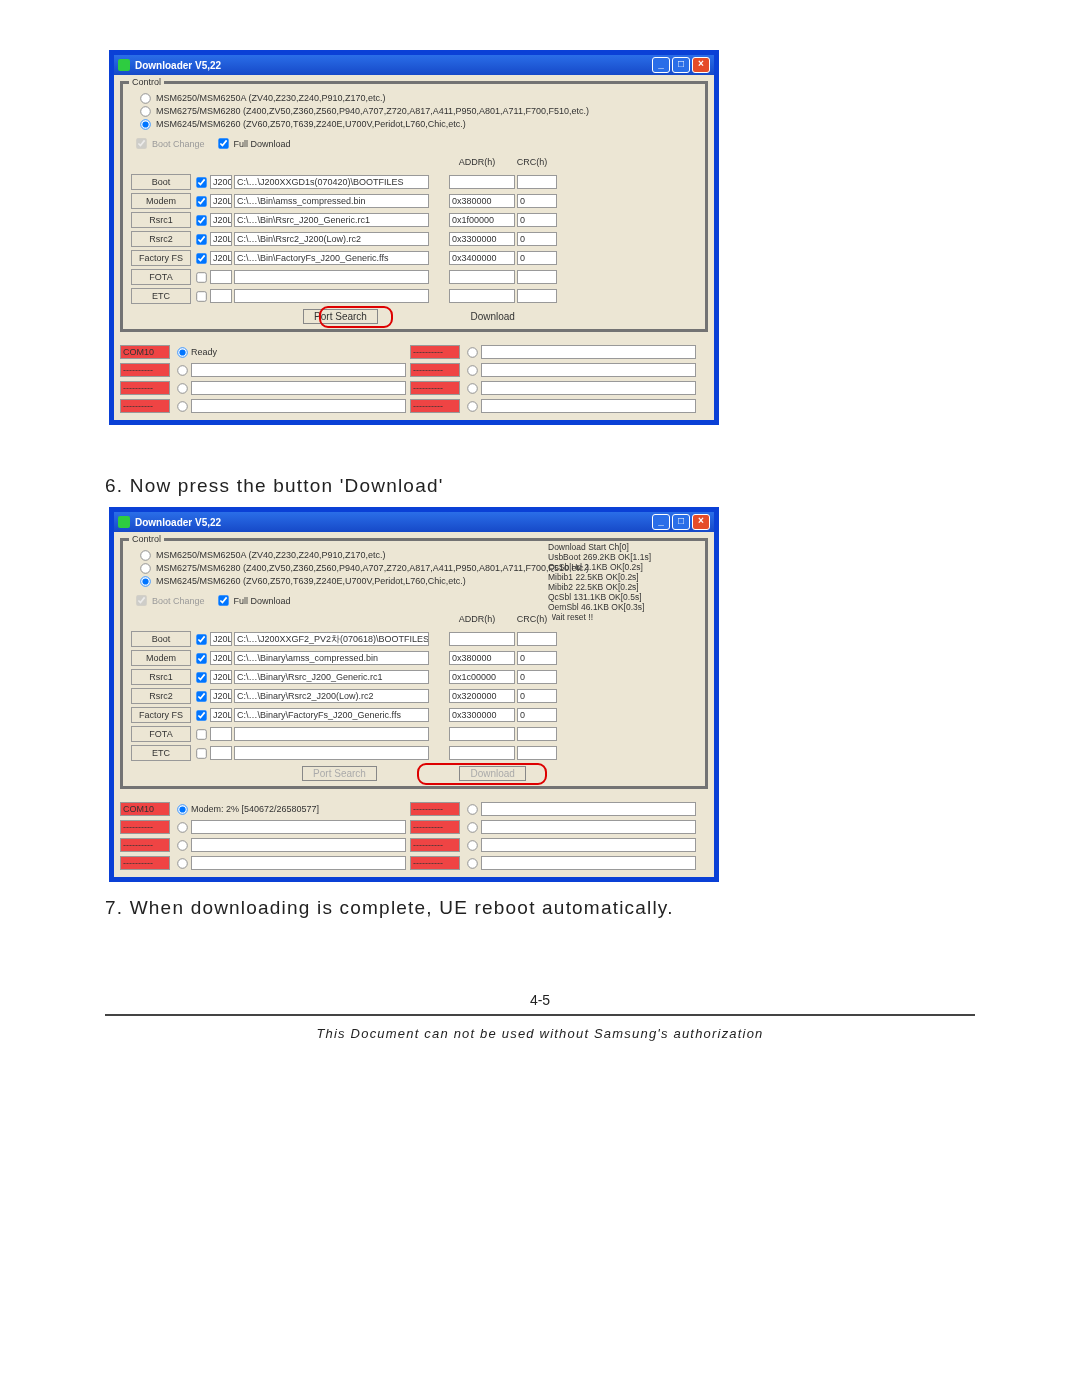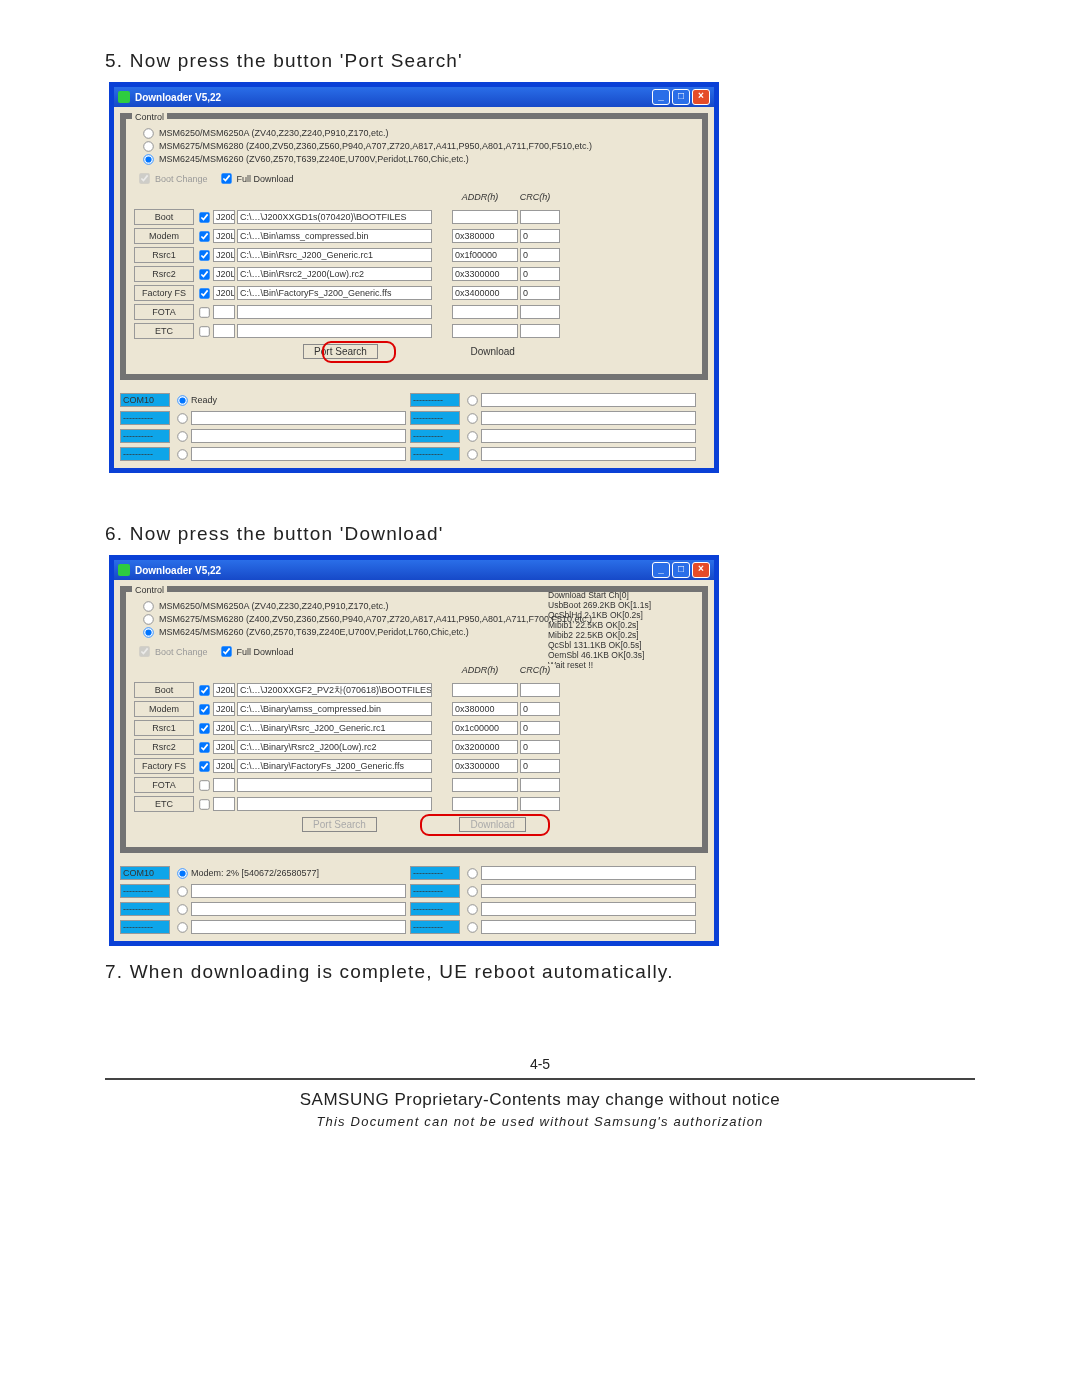--- a/index.html
+++ b/index.html
@@ -56,23 +56,23 @@
   }
   .titlebar .spacer { flex: 1; }
   .titlebar .wbtn {
     width: 18px; height: 16px; margin-left: 2px;
     border: 1px solid #fff; background: #2a6ee8;
     color: #fff; text-align: center; line-height: 12px; font-size: 10px;
     border-radius: 3px;
   }
   .titlebar .wbtn.close { background: #e54c28; }
   .ctrl-frame {
-    border: 6px solid #737373;
+    border: 3px solid #737373;
     margin: 6px 6px 4px 6px;
-    padding: 8px 4px 12px 4px;
+    padding: 8px 4px 2px 4px;
     position: relative;
   }
   .ctrl-frame .legend {
     position: absolute; top: -7px; left: 6px;
     background: #ece6d4; padding: 0 3px; font-size: 9px;
   }
   .radio-list { margin-left: 12px; margin-bottom: 6px; line-height: 13px; font-size: 9px; }
   .radio-row { display: flex; align-items: center; }
   .radio-row input { margin: 0 4px 0 0; transform: scale(0.8); }
   .cb-row { margin-left: 8px; font-size: 9px; display: flex; align-items:center; gap:4px; margin-bottom:4px;}
@@ -88,39 +88,39 @@
   .row input[type="checkbox"] { transform: scale(0.8); margin:0 2px;}
   .row .inp {
     border: 1px solid #999; background:#fff; height:14px;
     line-height:12px; padding:0 2px; font-size:9px; overflow:hidden;
     white-space:nowrap;
   }
   .row .inp.sel { width:22px; margin-right:2px;}
   .row .inp.path { width:195px; margin-right:20px; }
   .row .inp.addr { width:66px; margin-right:2px;}
   .row .inp.crc { width:40px;}
-  .row .hdr { background:#ece6d4; border:none; text-align:center;font-style:italic;}
+  .row .hdr { background:#ece6d4; border:none; text-align:center;}
   .btn-row { text-align:center; margin-top:4px; height:18px; position:relative;}
   .btn-row .abtn {
     display:inline-block; border:1px solid #888; background:#ece6d4;
     padding:1px 10px; font-size:10px; margin:0 40px;
   }
   .red-circ {
     position:absolute; border:2px solid #d00; border-radius:9px;
     pointer-events:none;
   }
   .com-grid {
     margin: 12px 6px 6px 6px;
     position: relative;
   }
   .com-row { display:flex; align-items:center; margin-bottom:2px; height:16px;}
   .com-cell-l { width: 290px; display:flex; align-items:center;}
   .com-cell-r { width: 290px; display:flex; align-items:center;}
   .com-inp {
-    border:1px solid #999; background:#0ea5e9; height:14px; width:50px;
+    border:1px solid #999; background:#ef4444; height:14px; width:50px;
     line-height:12px; padding:0 2px; font-size:9px; margin-right:4px;
   }
   .com-radio { transform:scale(0.8); margin:0 2px;}
   .com-status { font-size:9px; }
   .com-log {
     border:1px solid #999; background:#fff; height:80px; width:218px;
     font-size:9px; margin-right:4px; white-space:nowrap; overflow:hidden;
   }
   .log-panel {
     position:absolute; right:6px; top:30px; width:160px;
@@ -135,21 +135,20 @@
   .footer .hr { border-top:2px solid #444; margin:6px 0 10px 0;}
   .footer .line1 { font-size:17px; letter-spacing:0.5px; margin-bottom:4px;}
   .footer .line2 { font-size:13px; letter-spacing:1.2px;font-style:italic;}
 </style>
 </head>
 <body>
 
 <div class="page">
 
 
-  <div class="step-text">5. Now  press  the  button  'Port  Search'</div>
 
   <div class="screenshot">
     <div class="titlebar">
       <span class="wicon"></span>
       <span>Downloader V5,22</span>
       <span class="spacer"></span>
       <span class="wbtn">_</span>
       <span class="wbtn">□</span>
       <span class="wbtn close">×</span>
     </div>
@@ -473,17 +472,16 @@
           </div>
         </div>
     </div>
   </div>
 
   <div class="body-text">7.  When  downloading  is  complete,  UE  reboot  automatically.</div>
 
   <div class="footer">
     <div>4-5</div>
     <div class="hr"></div>
-    <div class="line1">SAMSUNG Proprietary-Contents may change without notice</div>
     <div class="line2">This  Document  can  not  be  used  without  Samsung's  authorization</div>
   </div>
 
 </div>
 
 </body></html>

